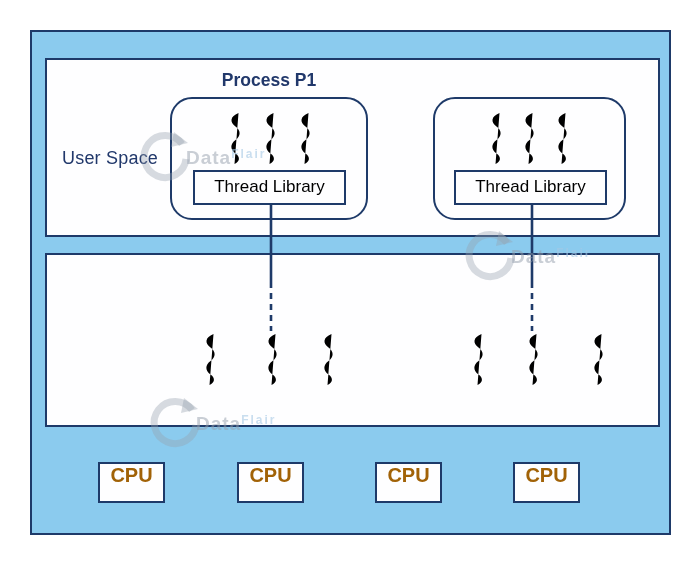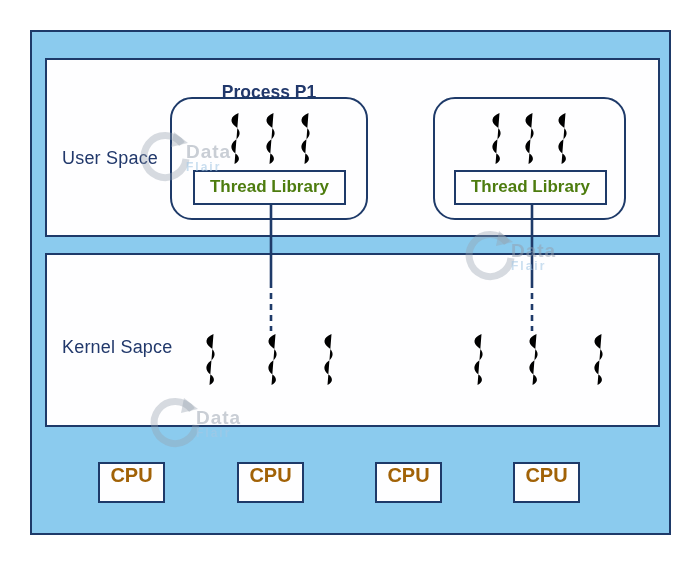--- a/index.html
+++ b/index.html
@@ -41,21 +41,20 @@
   .user-space-label  { left: 62px; top: 148px; }
   .kernel-space-label{ left: 62px; top: 337px; }
 
   .process-title {
     position: absolute;
     top: 70px;
     color: #21386B;
     font-weight: bold;
     font-size: 17.5px;
     text-align: center;
-    margin-top: 12px;
   }
   .p1-title { left: 170px; width: 198px; }
   .p2-title { left: 433px; width: 193px; }
 
   .process-box {
     position: absolute;
     top: 97px;
     height: 123px;
     background: #FEFEFF;
     border: 2.5px solid #1E3A69;
@@ -63,22 +62,22 @@
   }
   .p1-box { left: 170px; width: 198px; }
   .p2-box { left: 433px; width: 193px; }
 
   .thread-lib {
     position: absolute;
     top: 170px;
     width: 153px; height: 35px;
     background: #FEFEFF;
     border: 2px solid #1E3A69;
-    color: #4d7c0f;
-    font-weight: bold;
+    color: #000000;
+    font-weight: normal;
     font-size: 17px;
     text-align: center;
     line-height: 30px;
     white-space: nowrap;
     z-index: 4;
   }
   .tl-p1 { left: 193px; }
   .tl-p2 { left: 454px; }
 
   .squig {
@@ -121,21 +120,21 @@
   .watermark {
     position: absolute;
     display: flex;
     align-items: center;
     z-index: 10;
     pointer-events: none;
   }
   .wm-ring { width: 54px; height: 54px; overflow: visible; flex: 0 0 auto; }
   .wm-ring .arc { fill: none; stroke: rgba(150,160,173,0.38); stroke-width: 7; }
   .wm-ring .arrow { fill: rgba(150,160,173,0.38); }
-  .wm-text { display: flex; flex-direction: column; margin-left: -6px; line-height: 1.0; }
+  .wm-text { display: flex; flex-direction: row; margin-left: -6px; line-height: 1.0; }
   .wm-data  { font-weight: bold; font-size: 19px; color: rgba(148,158,172,0.50); letter-spacing: 1px; }
   .wm-flair { font-weight: bold; font-size: 12px; color: rgba(165,200,228,0.60); letter-spacing: 2px; }
   .wm-1 { left: 138px; top: 130px; }
   .wm-2 { left: 463px; top: 229px; }
   .wm-3 { left: 148px; top: 396px; }
 </style>
 </head>
 <body>
 
 <svg width="0" height="0" style="position:absolute" aria-hidden="true">
@@ -154,21 +153,20 @@
   <div class="region-box kernel-space-box"></div>
 
   <svg class="connectors">
     <line x1="271" y1="204" x2="271" y2="282"></line>
     <line x1="271" y1="282" x2="271" y2="331" class="dashed"></line>
     <line x1="532" y1="204" x2="532" y2="282"></line>
     <line x1="532" y1="282" x2="532" y2="331" class="dashed"></line>
   </svg>
 
   <div class="side-label user-space-label">User Space</div>
-  <div class="side-label kernel-space-label">Kernel Sapce</div>
 
   <div class="process-title p1-title">Process P1</div>
 
   <div class="process-box p1-box"></div>
   <div class="process-box p2-box"></div>
 
   <svg class="squig user-squig" style="left:225px">
       <use href="#squiggle"></use>
     </svg>
   <svg class="squig user-squig" style="left:260px">

